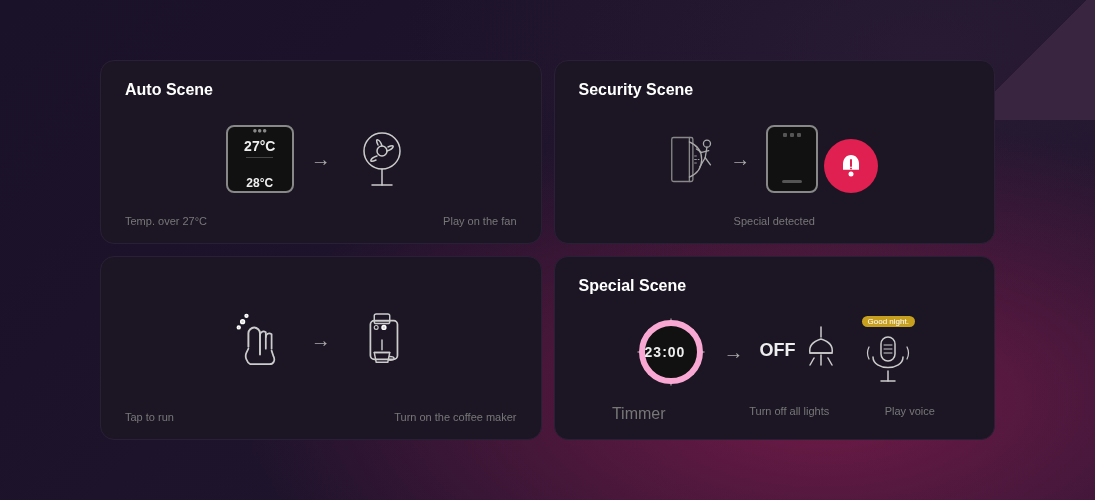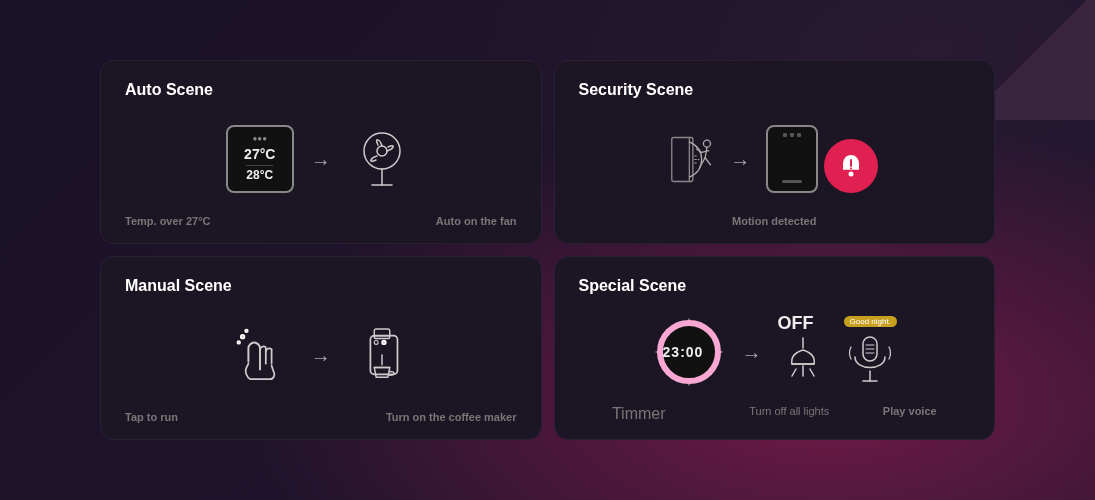--- a/index.html
+++ b/index.html
@@ -117,21 +117,21 @@
       color: #eee;
       line-height: 1.3;
     }
 
     .device-display .temp-line2 {
       font-size: 12px;
       font-weight: 600;
       color: #eee;
       line-height: 1.3;
       border-top: 1px solid #444;
-      padding-top: 2px;
+      padding-top: 18px;
       margin-top: 2px;
     }
 
     
     .timer-circle {
       width: 64px;
       height: 64px;
       border: 6px solid #f9a8d4;
       border-radius: 50%;
       display: flex;
@@ -154,21 +154,22 @@
       width: 74px;
       height: 74px;
       display: flex;
       align-items: center;
       justify-content: center;
     }
 
     
     .lamp-group {
       display: flex;
-      flex-direction: column;
+      flex-direction: row;
+      align-items: center;
     }
 
     .off-text {
       font-size: 18px;
       font-weight: 700;
       color: #eee;
       line-height: 1;
       margin-bottom: 4px;
     }
 
@@ -244,21 +245,20 @@
     .two-item-labels {
       display: flex;
       justify-content: space-between;
       margin-top: 8px;
     }
 
     .two-item-labels .lbl {
       font-size: 11px;
       color: #777;
       text-align: center;
-      font-weight: bold;
     }
 
     
     .arrow-space {
       width: 30px;
     }
 
   </style>
 </head>
 <body>
@@ -295,21 +295,21 @@
           <path d="M25 29 C18 31 16 37 24 33" stroke="#ccc" fill="none"></path>
 
           <line x1="30" y1="42" x2="30" y2="58" stroke="#ccc"></line>
           <line x1="20" y1="58" x2="40" y2="58" stroke="#ccc"></line>
         </svg>
       </div>
     </div>
     <div class="two-item-labels">
       <div class="lbl">Temp. over 27°C</div>
       <div class="arrow-space"></div>
-      <div class="lbl">Auto on the fan</div>
+      <div class="lbl">Play on the fan</div>
     </div>
   </div>
 
   <div class="card">
     <div class="card-title">Security Scene</div>
     <div class="card-content">
 
       <div class="motion-group">
         <svg viewBox="0 0 50 60" width="44" height="55">
 
@@ -347,26 +347,25 @@
             <path d="M7 20 L23 20" stroke="#e02050" stroke-width="2.5"></path>
             <circle cx="15" cy="23" r="2.5" fill="#fff" stroke="none"></circle>
 
             <line x1="15" y1="9" x2="15" y2="15" stroke="#e02050" stroke-width="2"></line>
             <circle cx="15" cy="17.5" r="1" fill="#e02050" stroke="none"></circle>
           </svg>
         </div>
       </div>
     </div>
     <div class="two-item-labels">
-      <div class="lbl" style="flex:1;text-align:center;">Motion detected</div>
+      <div class="lbl" style="flex:1;text-align:center;">Special detected</div>
     </div>
   </div>
 
   <div class="card">
-    <div class="card-title">Manual Scene</div>
     <div class="card-content">
 
       <div class="icon-box">
         <svg viewBox="0 0 60 70" width="58" height="68">
 
           <path d="M30 50 L30 28 C30 25 27 22 24 22 C21 22 18 25 18 28 L18 42" stroke="#ccc" stroke-width="2" fill="none"></path>
           <path d="M30 30 C30 27 33 25 36 27 L36 44" stroke="#ccc" stroke-width="1.8" fill="none"></path>
           <path d="M36 32 C36 29 39 27 42 29 L42 44" stroke="#ccc" stroke-width="1.8" fill="none"></path>
           <path d="M18 44 L16 48 C14 52 16 58 20 60 L40 60 C44 60 46 56 44 52 L42 46" stroke="#ccc" stroke-width="1.8" fill="none"></path>
 
@@ -462,17 +461,17 @@
           <line x1="21" y1="20" x2="29" y2="20" stroke="#ccc" stroke-width="1"></line>
           <line x1="21" y1="24" x2="29" y2="24" stroke="#ccc" stroke-width="1"></line>
         </svg>
       </div>
     </div>
 
     <div style="display:flex;justify-content:space-between;margin-top:8px;">
       <div style="font-size:16px;color:#777;text-align:center;flex:1;">Timmer</div>
       <div style="width:30px;"></div>
       <div style="font-size:11px;color:#777;text-align:center;flex:1;">Turn off all lights</div>
-      <div style="font-size:11px;color:#777;text-align:center;flex:1;font-weight:bold;">Play voice</div>
+      <div style="font-size:11px;color:#777;text-align:center;flex:1;">Play voice</div>
     </div>
   </div>
 
 </div>
 
 </body></html>

